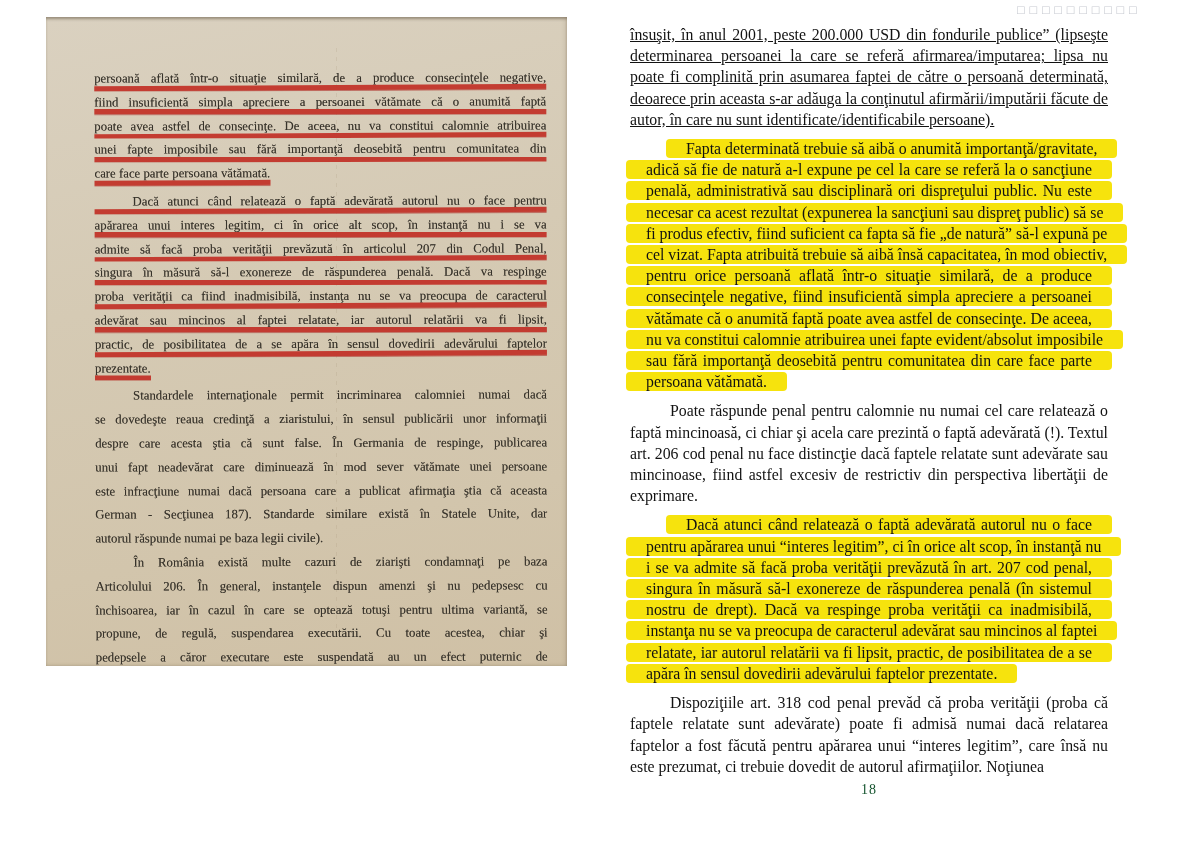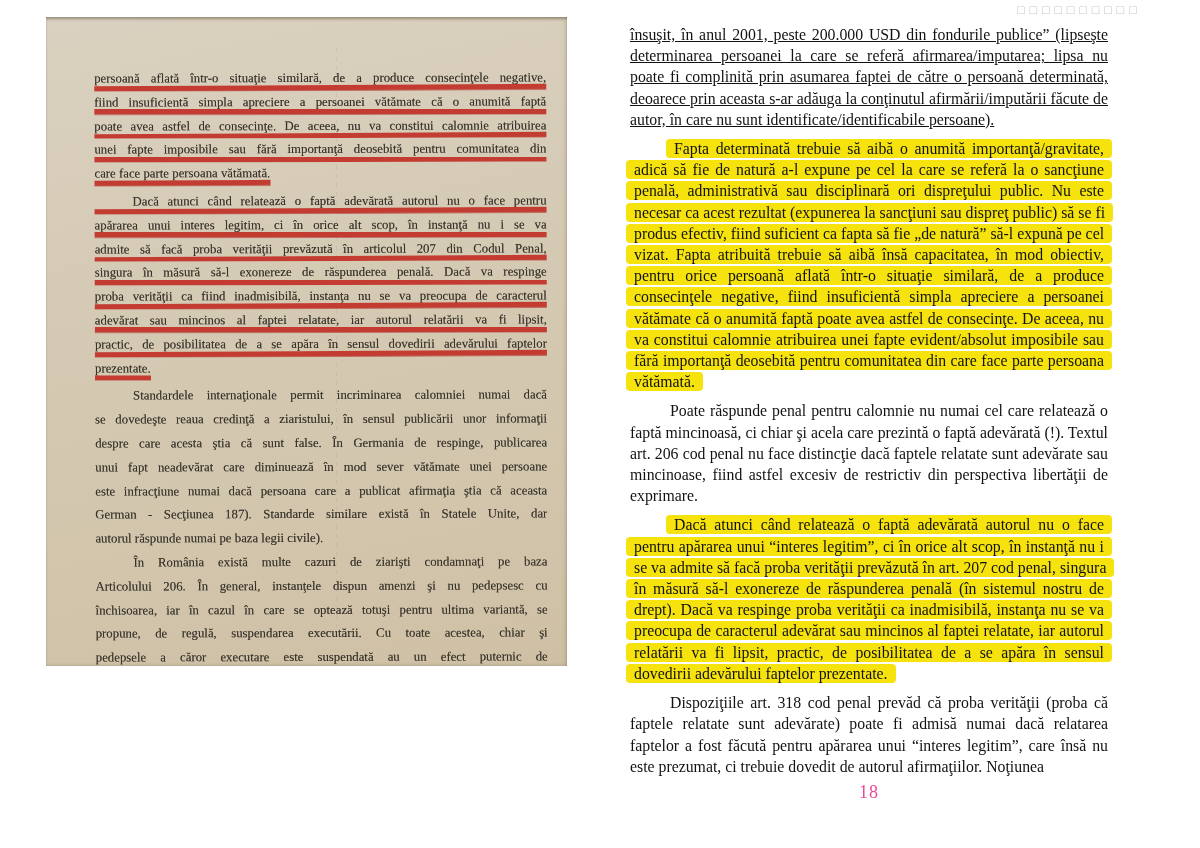--- a/index.html
+++ b/index.html
@@ -57,26 +57,26 @@
 
   
   .print-col { position:absolute; left:630px; top:24px; width:478px; color:#121212; }
   .print-col p {
     font-size:15.8px; line-height:21.2px; text-align:justify;
     text-indent:40px; margin:0 0 8px 0;
   }
   .print-col p.no-indent { text-indent:0;text-decoration:underline; }
   .hl {
     background:#f6e30d;
-    padding:1px 8px; margin:16px -4px; border-radius:4px;
+    padding:1px 20px; margin:16px -4px; border-radius:4px;
     -webkit-box-decoration-break:clone; box-decoration-break:clone;
   }
   .pageno-right {
     position:absolute; left:630px; top:782px; width:478px; text-align:center;
-    font-size:18px; color:#ec4899; letter-spacing:1px;
+    font-size:14px; color:#14532d; letter-spacing:1px;
   }
   .watermark {
     position:absolute; left:1016px; top:4px;
     font-family:"DejaVu Sans",sans-serif; font-size:10px; letter-spacing:3px;
     color:#c9ccd2; user-select:none;
   }
 </style>
 </head>
 <body>
 

